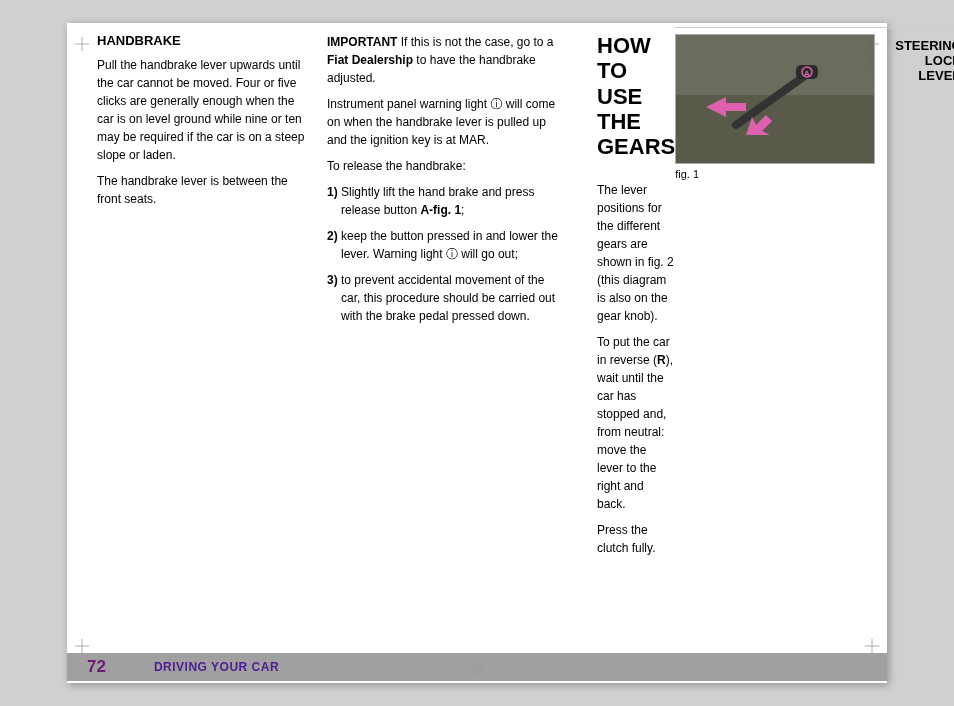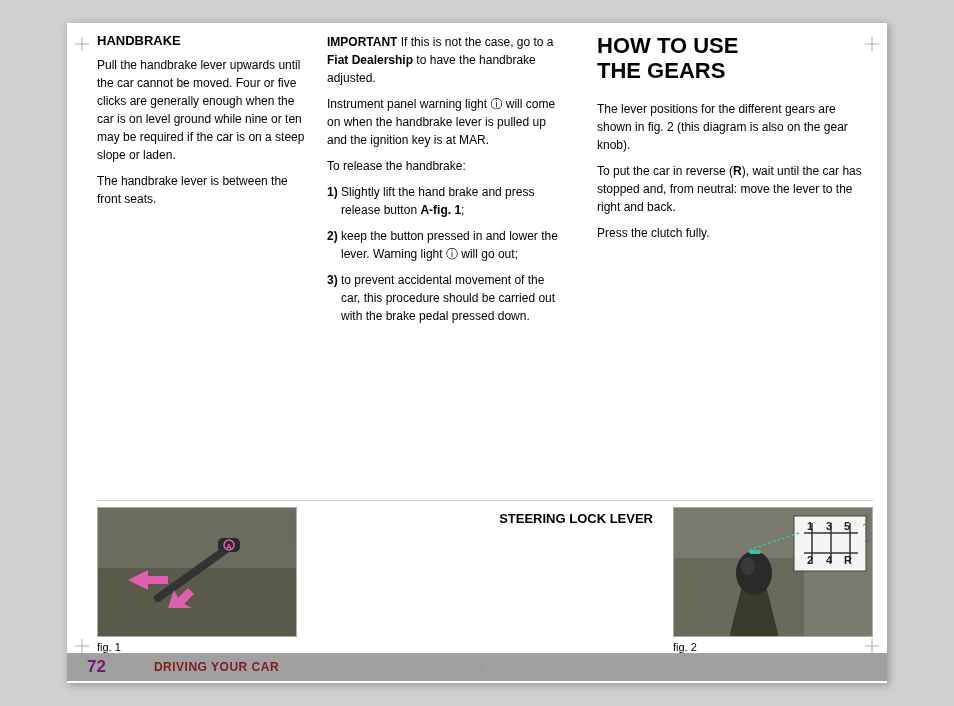--- a/index.html
+++ b/index.html
@@ -33,24 +33,23 @@
     .print-header {
       font-size: 10px;
       color: #555;
       padding: 6px 20px;
       border-bottom: none;
       font-family: 'Courier New', monospace;
     }
 
     .content-area {
       display: flex;
-      flex-direction: column;
+      flex-direction: row;
       height: calc(100% - 30px);
       padding: 0 14px 0 30px;
-      gap: 48px;
     }
     .main-content {
       display: flex;
       flex: 1;
       gap: 0;
     }
     .left-col {
       width: 230px;
       padding-right: 20px;
       padding-top: 10px;
@@ -70,21 +69,21 @@
       font-size: 13px;
       font-weight: bold;
       text-transform: uppercase;
       margin-bottom: 8px;
     }
     h2.big-title {
       font-size: 22px;
       font-weight: 900;
       text-transform: uppercase;
       line-height: 1.15;
-      margin-bottom: 16px;
+      margin-bottom: 22px;
       font-family: Arial Black, Arial, sans-serif;
     }
     p {
       font-size: 12px;
       line-height: 1.5;
       margin-bottom: 8px;
     }
     p.numbered {
       padding-left: 14px;
       text-indent: -14px;
@@ -147,21 +146,21 @@
     }
     .page-num {
       font-size: 17px;
       font-weight: bold;
       color: #701a75;
       margin-right: 12px;
     }
     .footer-text {
       font-size: 12px;
       font-weight: bold;
-      color: #7f1d1d;
+      color: #4c1d95;
       letter-spacing: 0.5px;
       padding-left: 36px;
     }
 
     .fig1-container {
       display: flex;
       flex-direction: column;
     }
     .fig2-container {
       display: flex;

